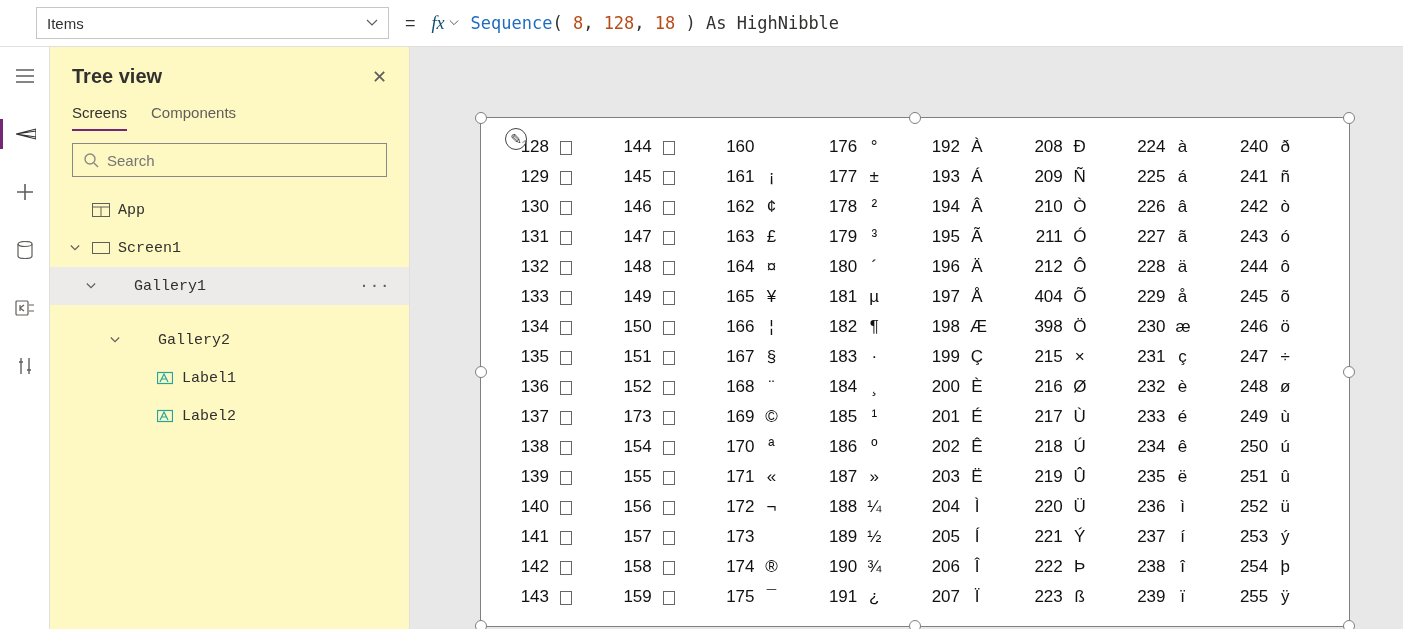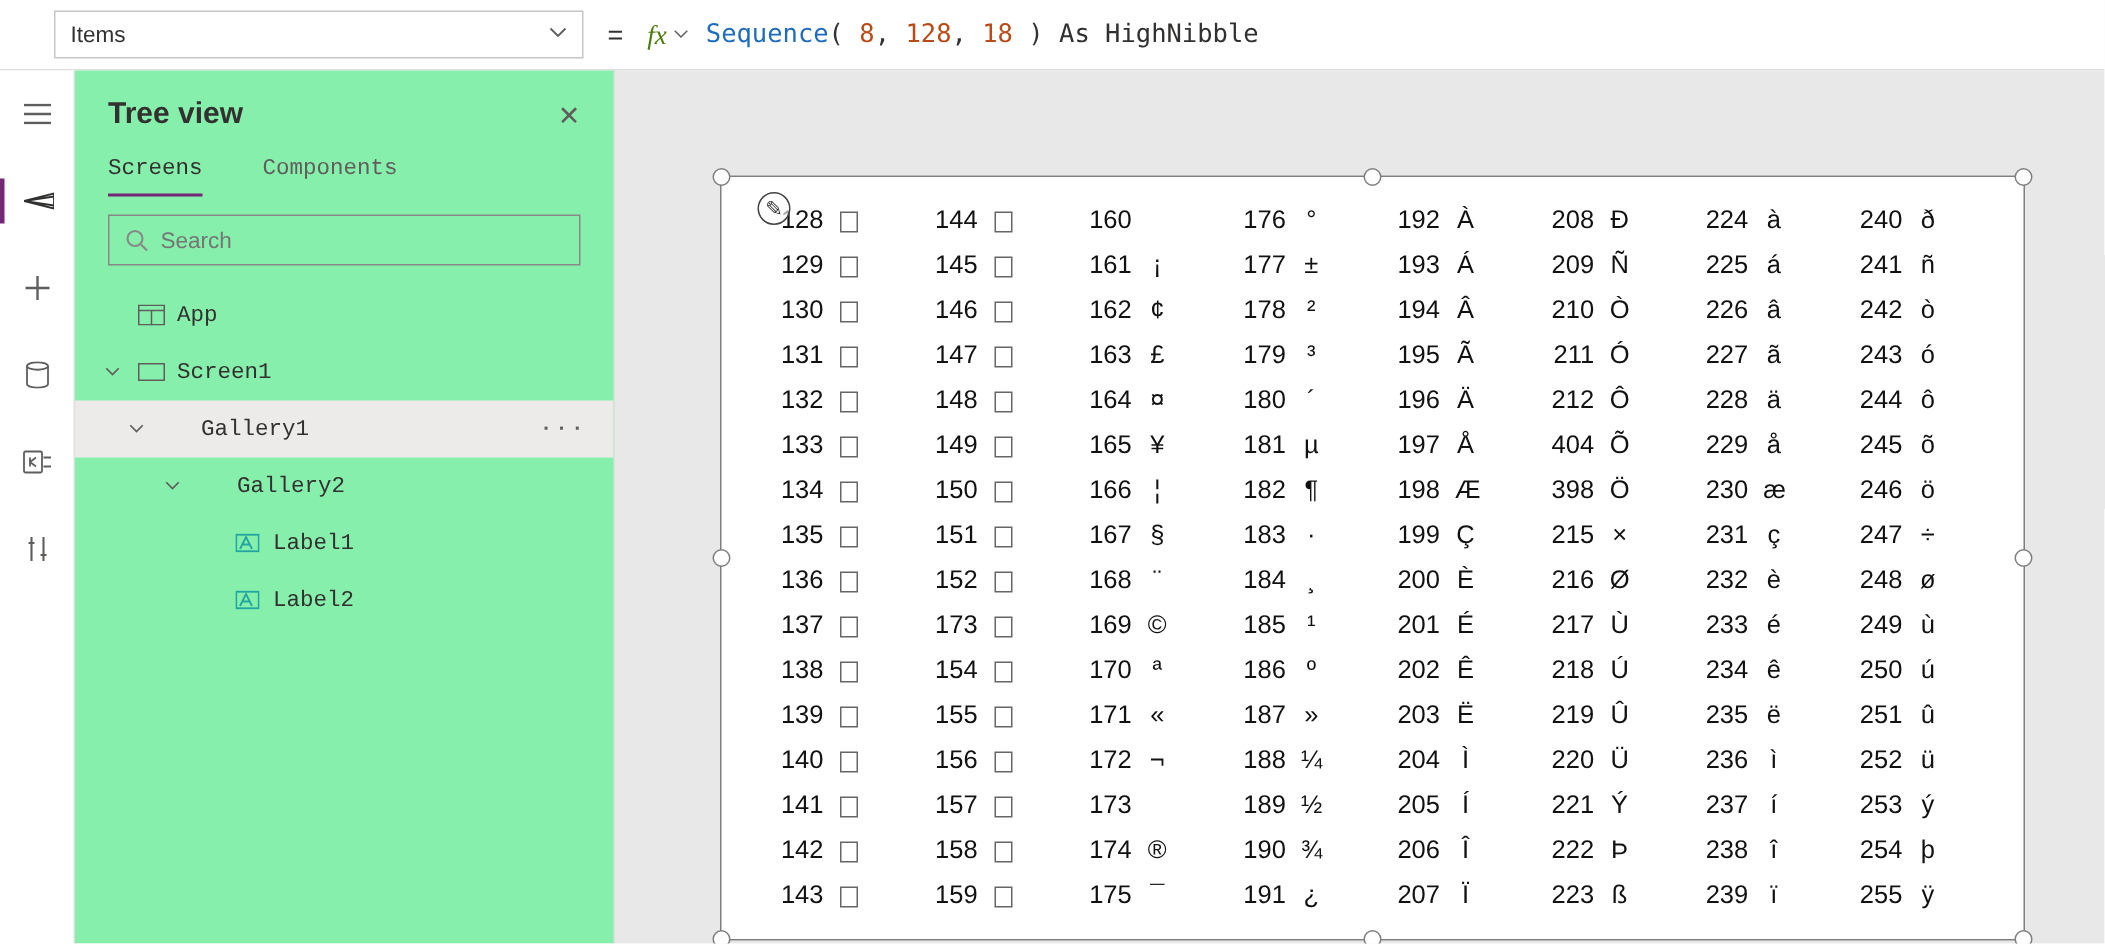--- a/index.html
+++ b/index.html
@@ -26,21 +26,21 @@
     height: 32px;
     border: 1px solid #c8c6c4;
     background: #fff;
     display: flex;
     align-items: center;
     justify-content: space-between;
     padding: 0 10px;
     font-size: 15px;
   }
   .eq { font-size: 18px; color: #323130; padding: 0 4px;}
-  .fx-wrap { display:flex; align-items:center; gap:4px; color:#4d7c0f; font-style:italic; font-family: Georgia, serif;}
+  .fx-wrap { display:flex; align-items:center; gap:4px; color:#0c4a6e; font-style:italic; font-family: Georgia, serif;}
   .fx { font-size:18px; }
   .formula {
     flex:1;
     font-family: Consolas, monospace;
     font-size: 17px;
     color:#323130;
     white-space: pre;
   }
   .t-blue { color:#1f6cbf; }
   .t-num  { color:#b84b18; }
@@ -56,52 +56,52 @@
     align-items:center;
     padding-top:14px;
     gap:28px;
   }
   .rail-item { width:50px; height:30px; display:flex; align-items:center; justify-content:center; color:#605e5c; cursor:pointer;}
   .rail-item.active { border-left:3px solid #742774; color:#323130;}
   .rail svg, .tree svg { display:block; }
 
   .tree {
     width: 360px;
-    background:#86efac;
+    background:#fef9c3;
     border-right:1px solid #e1dfdd;
     display:flex;
     flex-direction:column;
   }
   .tree-head {
     display:flex; align-items:center; justify-content:space-between;
     padding:18px 22px 4px 22px;
   }
   .tree-title { font-size:20px; font-weight:600; }
   .tree-close { font-size:18px; color:#605e5c; cursor:pointer; font-weight:300;}
-  .tabs { display:flex; gap:40px; padding:12px 22px 0 22px;font-family:Liberation Mono, monospace; }
+  .tabs { display:flex; gap:24px; padding:12px 22px 0 22px; }
   .tab { font-size:15px; padding-bottom:8px; cursor:pointer; color:#605e5c;}
   .tab.active { color:#323130; border-bottom:2px solid #742774; font-weight:500;}
   .search-wrap { padding:12px 22px 10px 22px; }
   .search-box {
     height:34px; border:1px solid #8a8886; display:flex; align-items:center; padding:0 10px; gap:8px;
   }
   .search-box input {
     border:none; outline:none; flex:1; font-size:15px; color:#605e5c; background:transparent;
   }
   .tree-list { flex:1; overflow:auto; padding-top:4px;font-family:Liberation Mono, monospace;}
   .tree-row {
     height:38px; display:flex; align-items:center; gap:8px; padding:0 14px 0 20px; cursor:pointer;
   }
   .tree-row.selected { background:#edebe9; }
   .tree-row .chev { width:14px; text-align:center; color:#605e5c; font-size:10px;}
   .tree-row .ico { width:18px; display:flex; align-items:center; justify-content:center;}
   .tree-row .lbl { font-size:15px; }
   .tree-row .more { margin-left:auto; letter-spacing:2px; color:#605e5c; font-weight:bold; padding-right:4px;}
   .indent-1 { padding-left:36px; }
-  .indent-2 { padding-left:60px; }
+  .indent-2 { padding-left:60px;margin-top:16px; }
   .indent-3 { padding-left:84px; }
   .gal-ico rect { fill:none; }
 
   .canvas {
     flex:1;
     background:#e8e8e8;
     position:relative;
     display:flex;
     align-items:flex-start;
     justify-content:flex-start;

